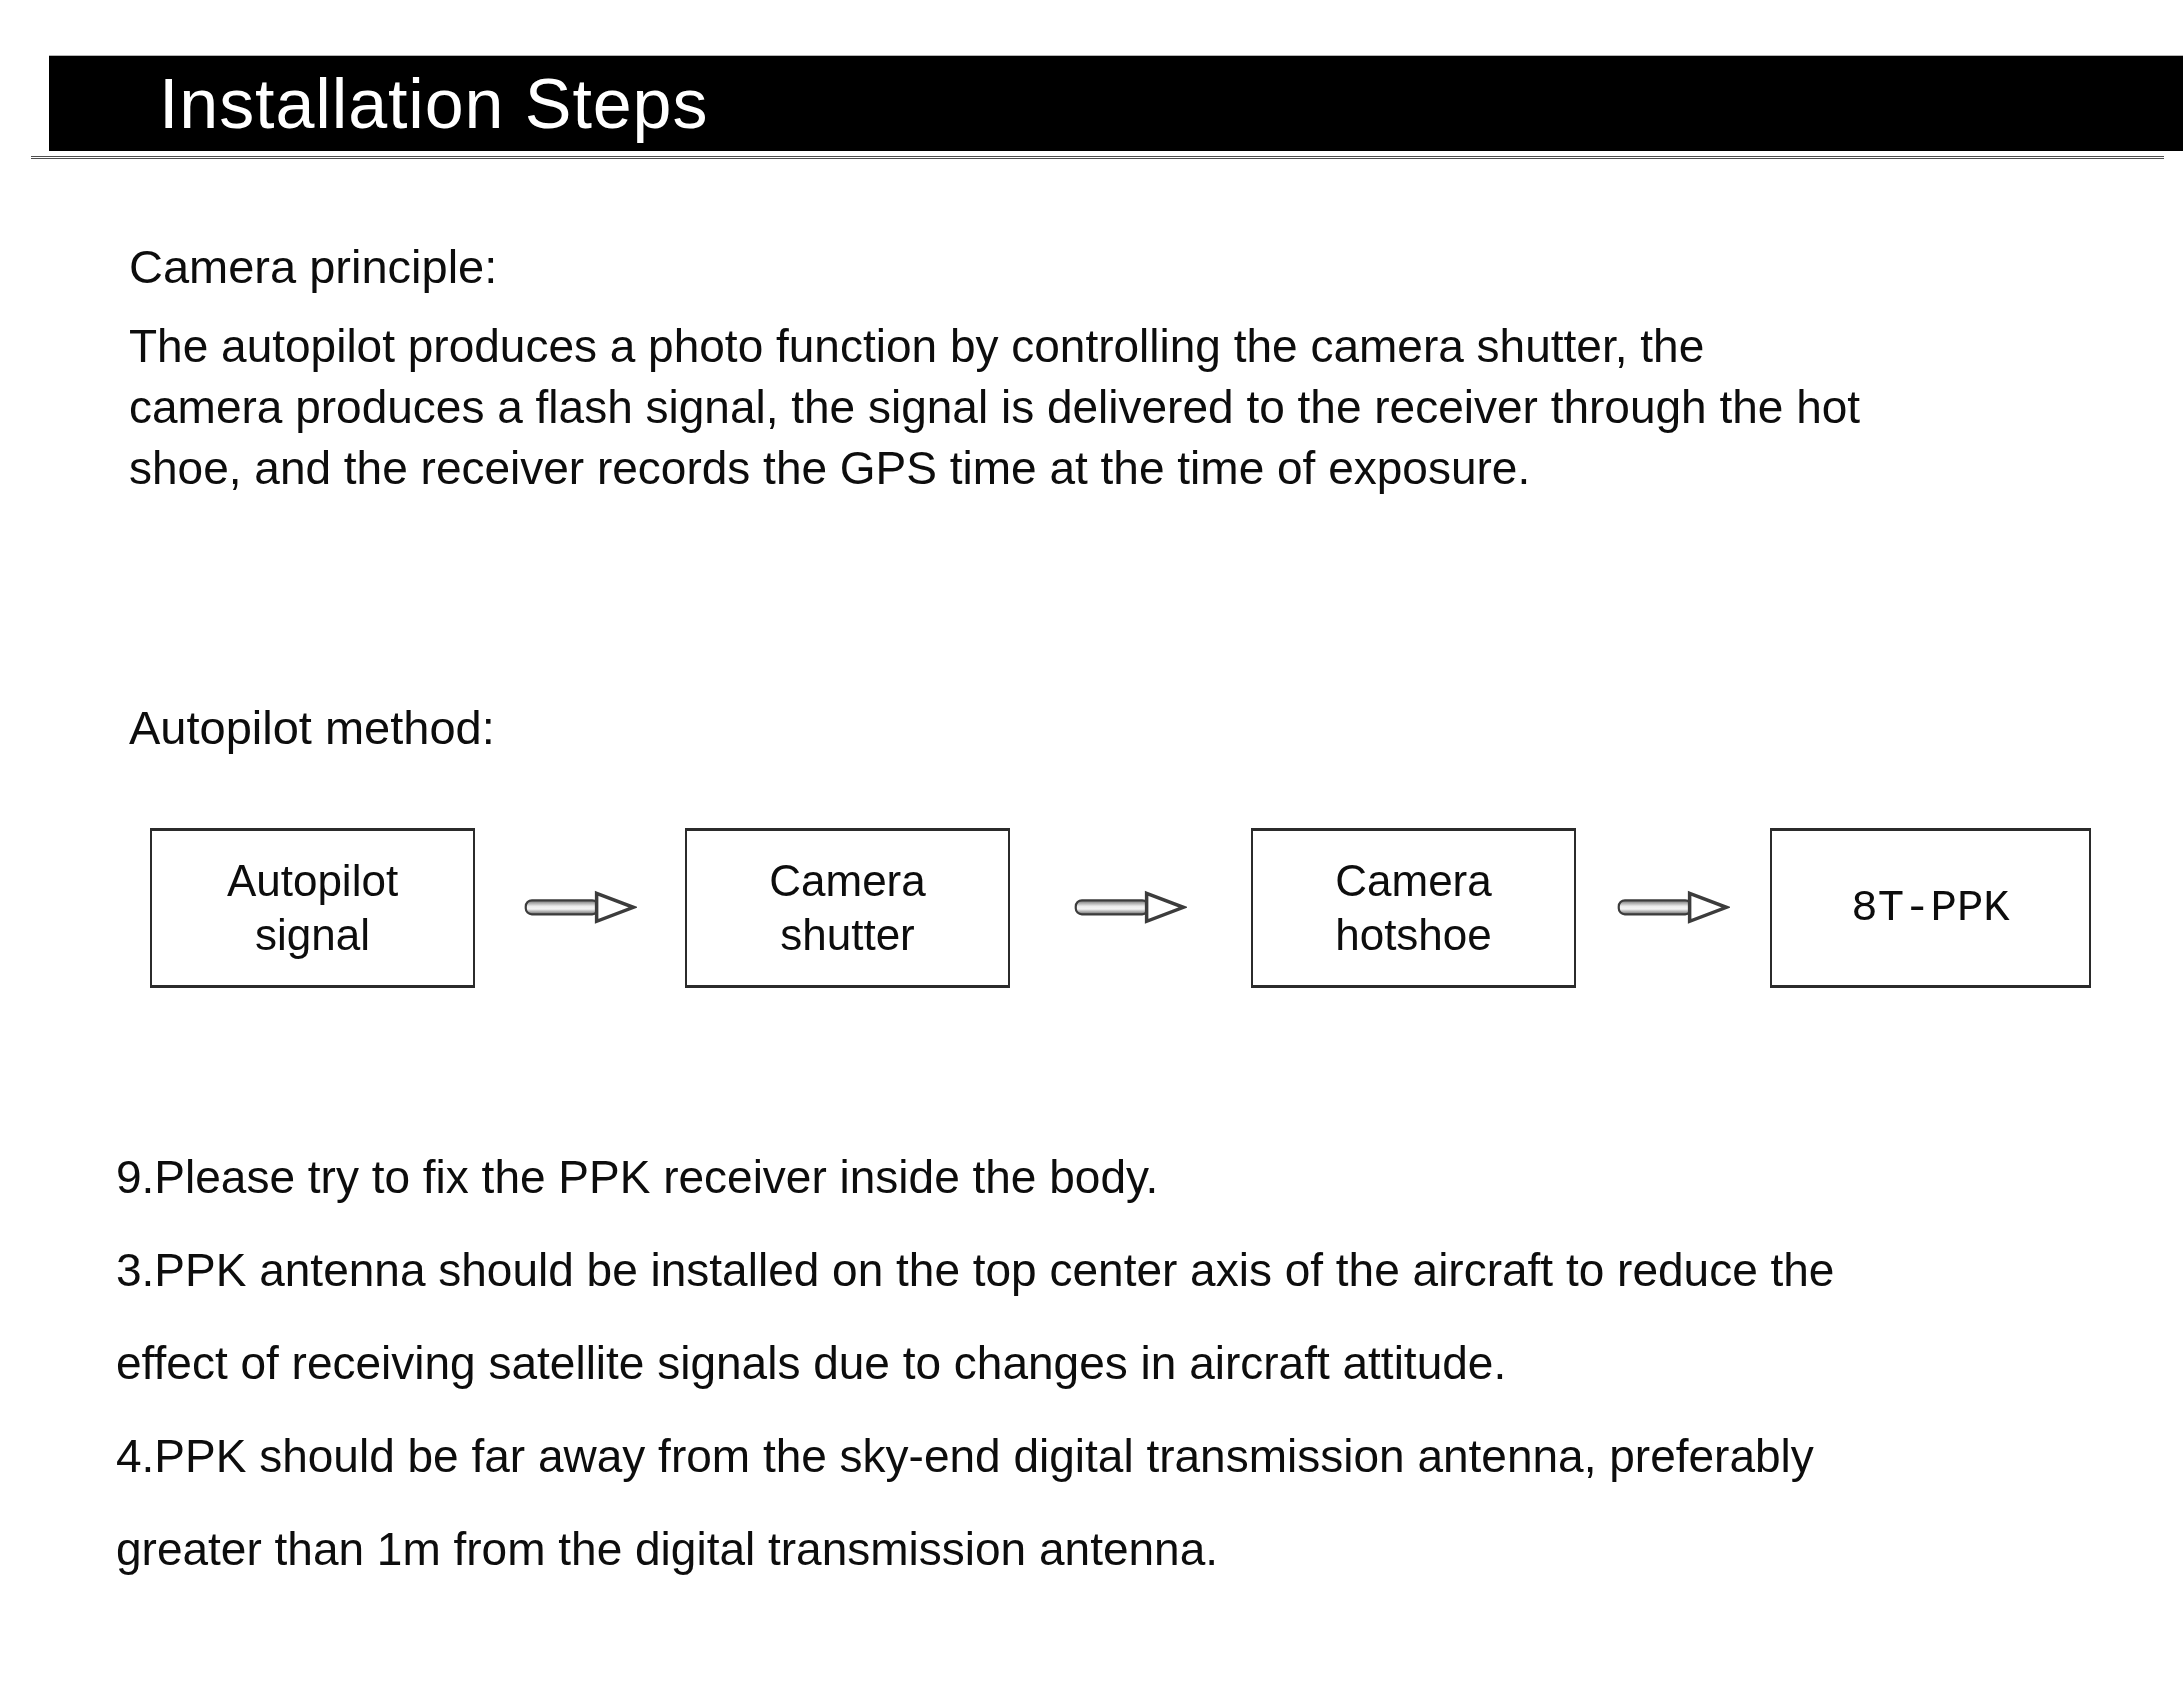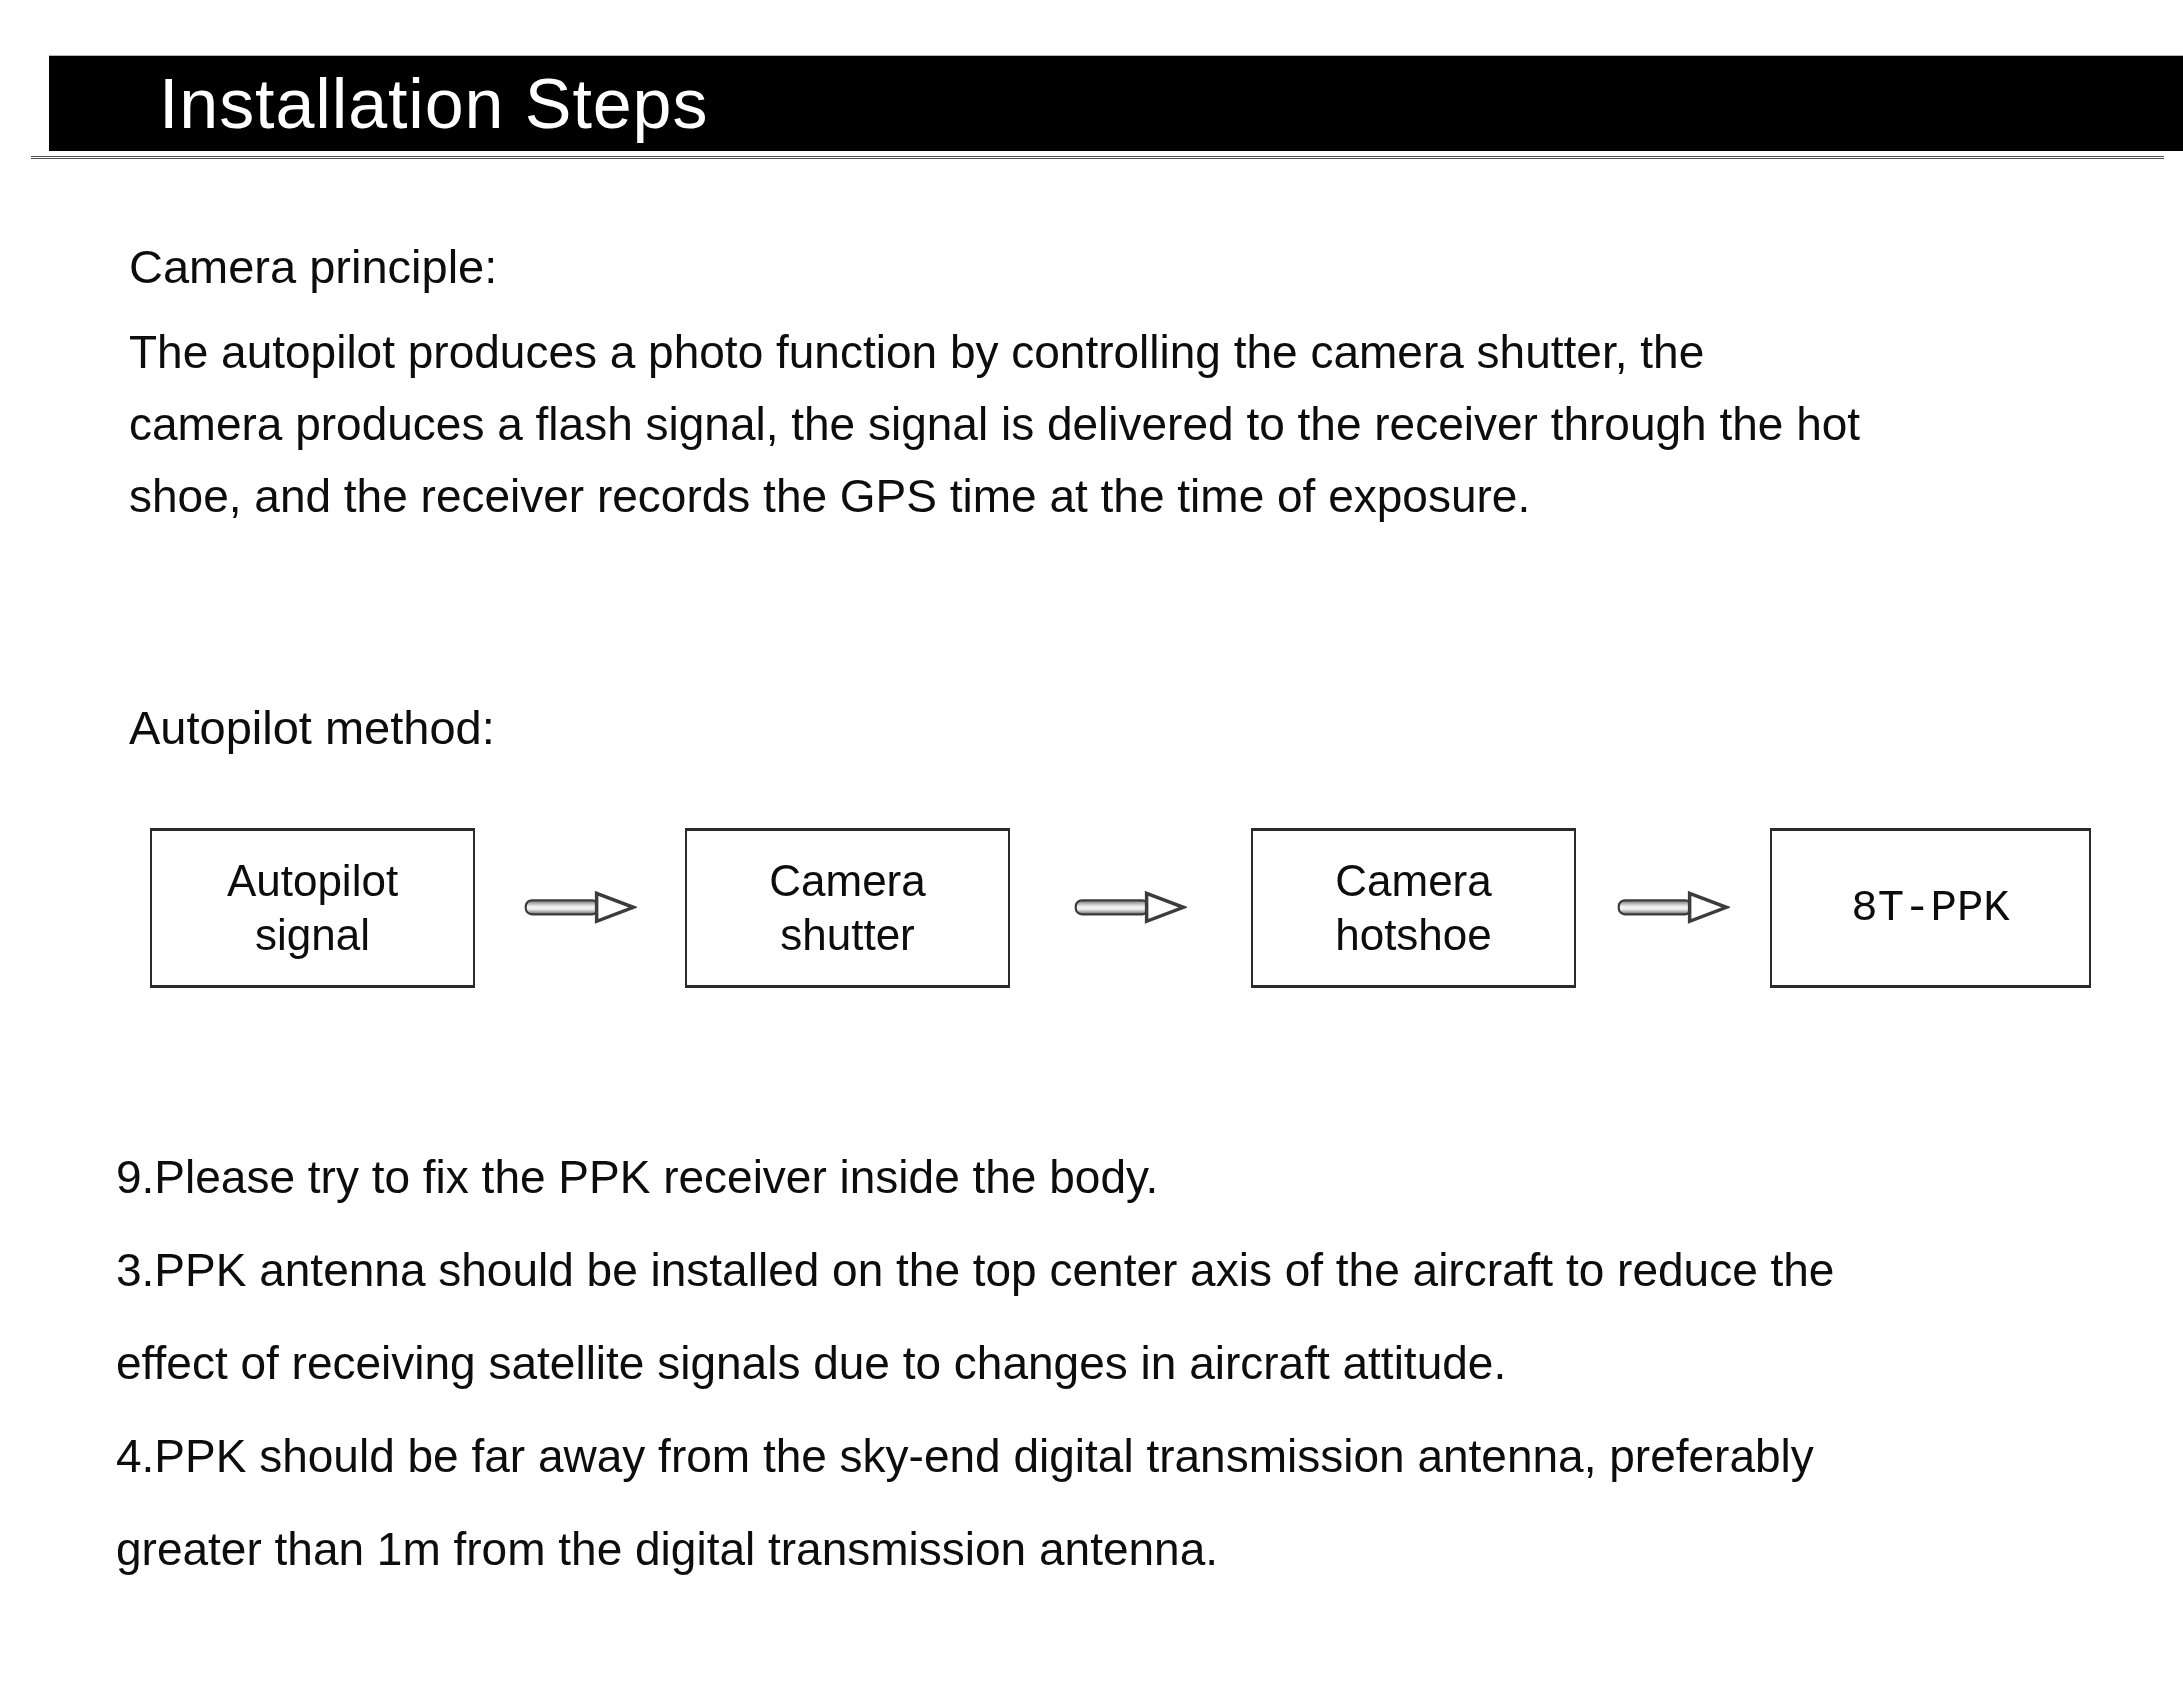--- a/index.html
+++ b/index.html
@@ -60,21 +60,21 @@
   }
   #wiring-heading { top: 220px; }
   #connection-heading { top: 681px; }
 
   .doc-paragraph {
     position: absolute;
     left: 129px;
     top: 316px;
     width: 2044px;
     font-size: 46px;
-    line-height: 72px;
+    line-height: 61px;
     white-space: pre-line;
     color: #0d0d0d;
   }
 
   
   .diagram {
     position: absolute;
     left: 150px;
     top: 828px;
     width: 1941px;

